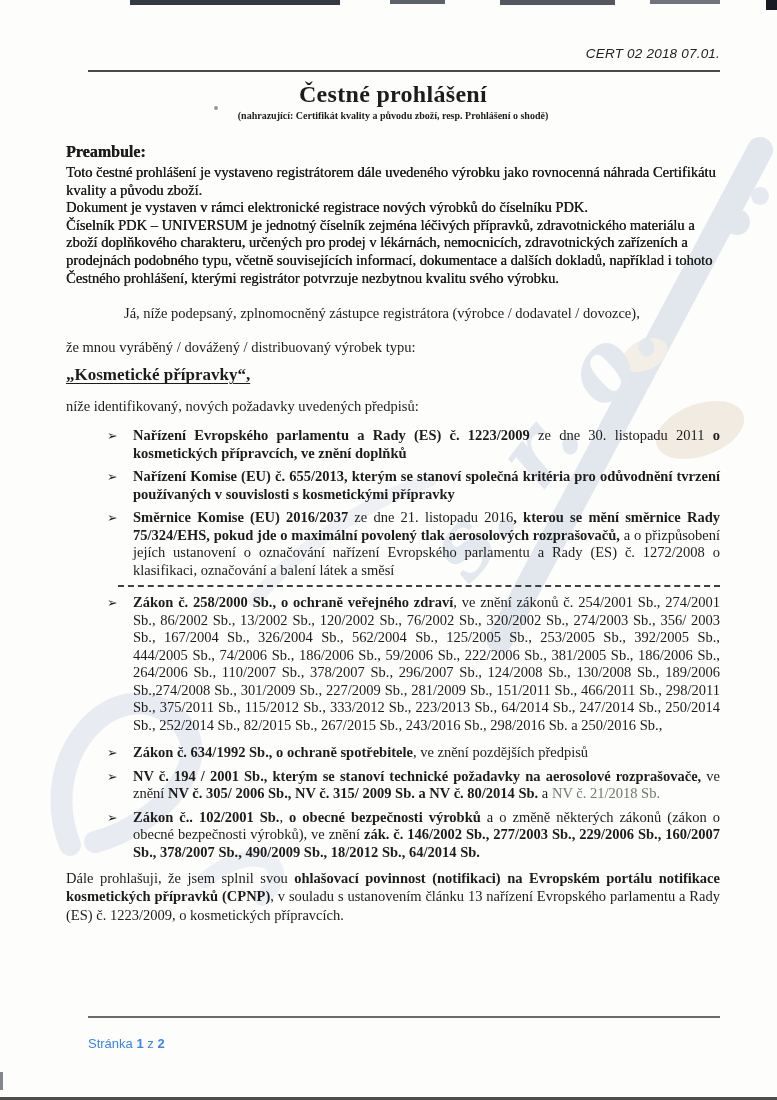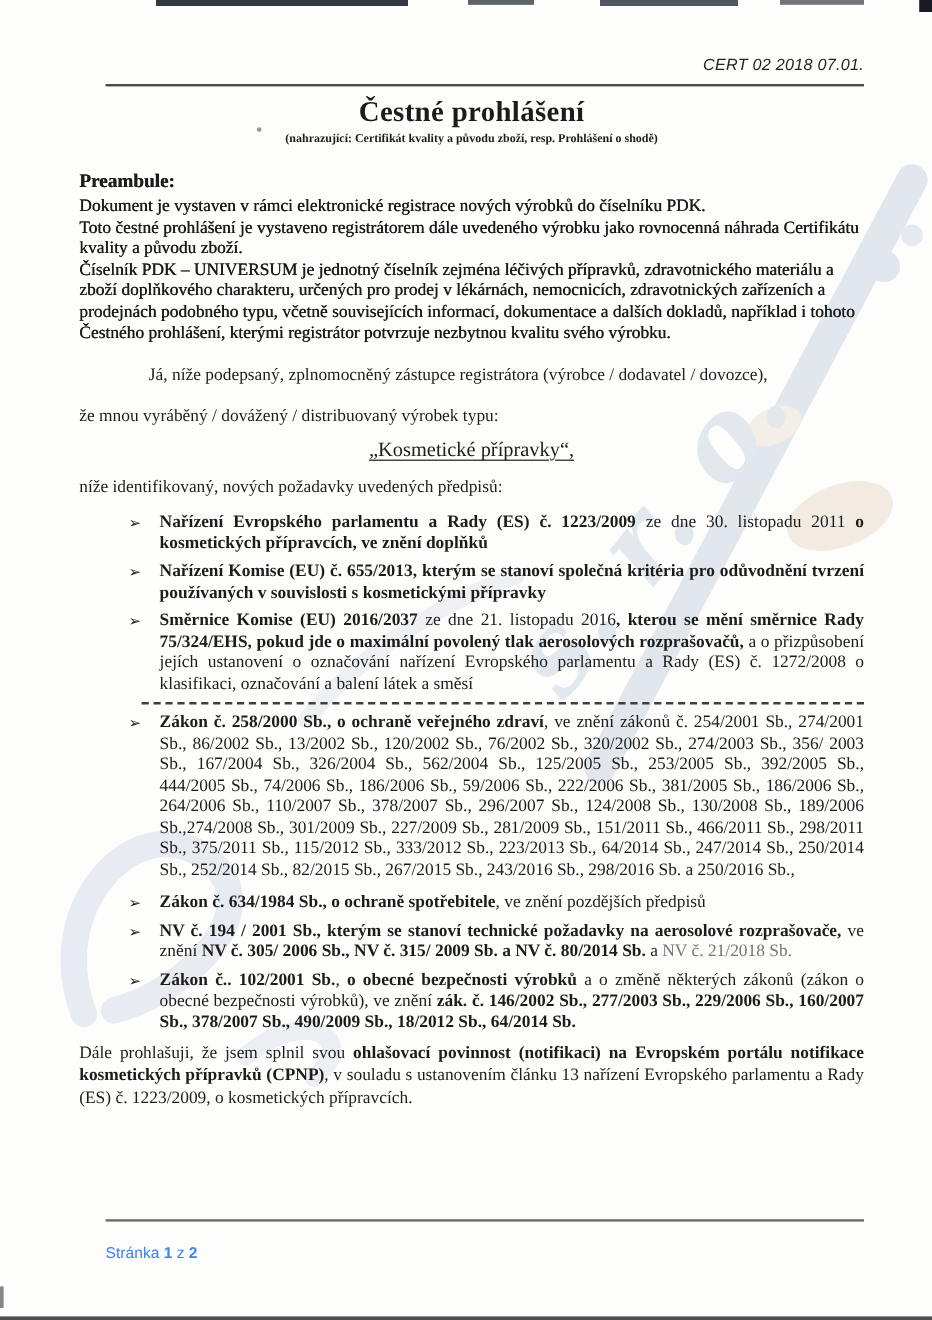--- a/index.html
+++ b/index.html
@@ -10,21 +10,21 @@
   .cert{padding-top:46px;text-align:right;font-family:"Liberation Sans","DejaVu Sans",sans-serif;
         font-style:italic;font-size:13.5px;color:#232323;letter-spacing:.2px;}
   .toprule{margin-top:9px;margin-left:22px;border-top:2px solid #4a4a4a;height:0;}
   .title{margin-top:9px;text-align:center;font-size:24px;font-weight:bold;letter-spacing:.3px;}
   .subtitle{margin-top:2px;text-align:center;font-size:10px;font-weight:bold;}
   .pre-h{margin-top:22px;font-size:16px;font-weight:bold;text-shadow:.3px 0 0 currentColor;}
   .pre-b{margin-top:3px;font-size:14.5px;line-height:17.6px;text-shadow:.35px 0 0 currentColor;}
   .intro{margin-top:18px;padding-left:58px;font-size:14.5px;}
   .declare{margin-top:16px;text-align:center;font-size:15px;font-weight:bold;}
   .ptype-i{margin-top:17px;font-size:14.5px;}
-  .ptype{margin-top:9px;text-align:center;font-size:17px;font-weight:normal;
+  .ptype{margin-top:9px;font-size:17px;font-weight:bold;
          text-decoration:underline;text-underline-offset:3px;}
   .ident{margin-top:13px;font-size:14.5px;}
   .regs{margin-top:12px;}
   .regs ul{list-style:none;margin:0;padding:0;margin-left:41px;}
   .regs li{position:relative;padding-left:26px;margin-bottom:6px;font-size:14.5px;
            line-height:17.5px;text-align:justify;}
   .blt{position:absolute;left:0;top:0;font-family:"DejaVu Sans","Liberation Sans",sans-serif;
        font-size:12.5px;color:#222;}
   .b{font-weight:bold;}
   .r{font-weight:normal;}
@@ -68,40 +68,40 @@
   <div class="content">
 
     <div class="cert">CERT 02 2018 07.01.</div>
     <div class="toprule"></div>
 
     <div class="title">Čestné prohlášení</div>
     <div class="subtitle">(nahrazující: Certifikát kvality a původu zboží, resp. Prohlášení o shodě)</div>
 
     <div class="pre-h">Preambule:</div>
     <div class="pre-b">
+      <div>Toto čestné prohlášení je vystaveno registrátorem dále uvedeného výrobku jako rovnocenná náhrada Certifikátu kvality a původu zboží.</div>
       <div>Dokument je vystaven v rámci elektronické registrace nových výrobků do číselníku PDK.</div>
-      <div>Toto čestné prohlášení je vystaveno registrátorem dále uvedeného výrobku jako rovnocenná náhrada Certifikátu kvality a původu zboží.</div>
       <div>Číselník PDK – UNIVERSUM je jednotný číselník zejména léčivých přípravků, zdravotnického materiálu a zboží doplňkového charakteru, určených pro prodej v lékárnách, nemocnicích, zdravotnických zařízeních a prodejnách podobného typu, včetně souvisejících informací, dokumentace a dalších dokladů, například i tohoto Čestného prohlášení, kterými registrátor potvrzuje nezbytnou kvalitu svého výrobku.</div>
     </div>
 
     <div class="intro">Já, níže podepsaný, zplnomocněný zástupce registrátora (výrobce / dodavatel / dovozce),</div>
     <div class="ptype-i">že mnou vyráběný / dovážený  / distribuovaný výrobek typu:</div>
     <div class="ptype">„Kosmetické přípravky“,</div>
     <div class="ident">níže identifikovaný, nových požadavky uvedených předpisů:</div>
 
     <div class="regs">
       <ul>
         <li><span class="blt">➢</span><span class="b">Nařízení Evropského parlamentu a Rady (ES) č. 1223/2009 </span><span class="r">ze dne 30. listopadu 2011 </span><span class="b">o kosmetických přípravcích, ve znění doplňků</span></li>
         <li><span class="blt">➢</span><span class="b">Nařízení Komise (EU) č. 655/2013, kterým se stanoví společná kritéria pro odůvodnění tvrzení používaných v souvislosti s kosmetickými přípravky</span></li>
         <li><span class="blt">➢</span><span class="b">Směrnice Komise (EU) 2016/2037 </span><span class="r">ze dne 21. listopadu 2016</span><span class="b">, kterou se mění směrnice Rady 75/324/EHS, pokud jde o maximální povolený tlak aerosolových rozprašovačů, </span><span class="r">a o přizpůsobení jejích ustanovení o označování nařízení Evropského parlamentu a Rady (ES) č. 1272/2008 o klasifikaci, označování a balení látek a směsí</span></li>
       </ul>
       <div class="dashsep"></div>
       <ul>
         <li><span class="blt">➢</span><span class="b">Zákon č. 258/2000 Sb., o ochraně veřejného zdraví</span><span class="r">, ve znění zákonů č. 254/2001 Sb., 274/2001 Sb., 86/2002 Sb., 13/2002 Sb., 120/2002 Sb., 76/2002 Sb., 320/2002 Sb., 274/2003 Sb.,  356/ 2003 Sb., 167/2004 Sb., 326/2004 Sb.,  562/2004 Sb., 125/2005 Sb., 253/2005 Sb., 392/2005 Sb.,  444/2005 Sb., 74/2006 Sb., 186/2006 Sb., 59/2006 Sb., 222/2006 Sb., 381/2005 Sb., 186/2006 Sb., 264/2006 Sb., 110/2007 Sb., 378/2007 Sb.,  296/2007 Sb., 124/2008 Sb., 130/2008 Sb., 189/2006 Sb.,274/2008 Sb., 301/2009 Sb., 227/2009 Sb., 281/2009 Sb., 151/2011 Sb., 466/2011 Sb., 298/2011 Sb., 375/2011 Sb., 115/2012 Sb., 333/2012 Sb., 223/2013 Sb., 64/2014 Sb., 247/2014 Sb., 250/2014 Sb., 252/2014 Sb., 82/2015 Sb., 267/2015 Sb., 243/2016 Sb., 298/2016 Sb. a 250/2016 Sb.,</span></li>
-        <li style="margin-top:10px;"><span class="blt">➢</span><span class="b">Zákon č. 634/1984 Sb., o ochraně spotřebitele</span><span class="r">, ve znění pozdějších předpisů</span></li>
+        <li style="margin-top:10px;"><span class="blt">➢</span><span class="b">Zákon č. 634/1992 Sb., o ochraně spotřebitele</span><span class="r">, ve znění pozdějších předpisů</span></li>
         <li><span class="blt">➢</span><span class="b">NV č. 194 / 2001 Sb., kterým se stanoví technické požadavky na aerosolové rozprašovače, </span><span class="r">ve znění </span><span class="b">NV č. 305/ 2006 Sb., NV č. 315/ 2009 Sb. a NV č. 80/2014 Sb.</span><span class="r"> a </span><span class="m">NV č. 21/2018 Sb.</span></li>
         <li><span class="blt">➢</span><span class="b">Zákon č.. 102/2001 Sb.</span><span class="r">, </span><span class="b">o obecné bezpečnosti výrobků</span><span class="r"> a o změně některých zákonů (zákon o obecné bezpečnosti výrobků), ve znění </span><span class="b">zák. č. 146/2002 Sb., 277/2003 Sb., 229/2006 Sb., 160/2007 Sb., 378/2007 Sb., 490/2009 Sb., 18/2012 Sb., 64/2014 Sb.</span></li>
       </ul>
     </div>
 
     <div class="closing"><span class="r">Dále prohlašuji, že jsem splnil svou </span><span class="b">ohlašovací povinnost (notifikaci) na Evropském portálu notifikace kosmetických přípravků (CPNP)</span><span class="r">, v souladu s ustanovením článku 13 nařízení Evropského parlamentu a Rady (ES) č. 1223/2009, o kosmetických přípravcích.</span></div>
 
   </div>
 
   <div class="footer">

